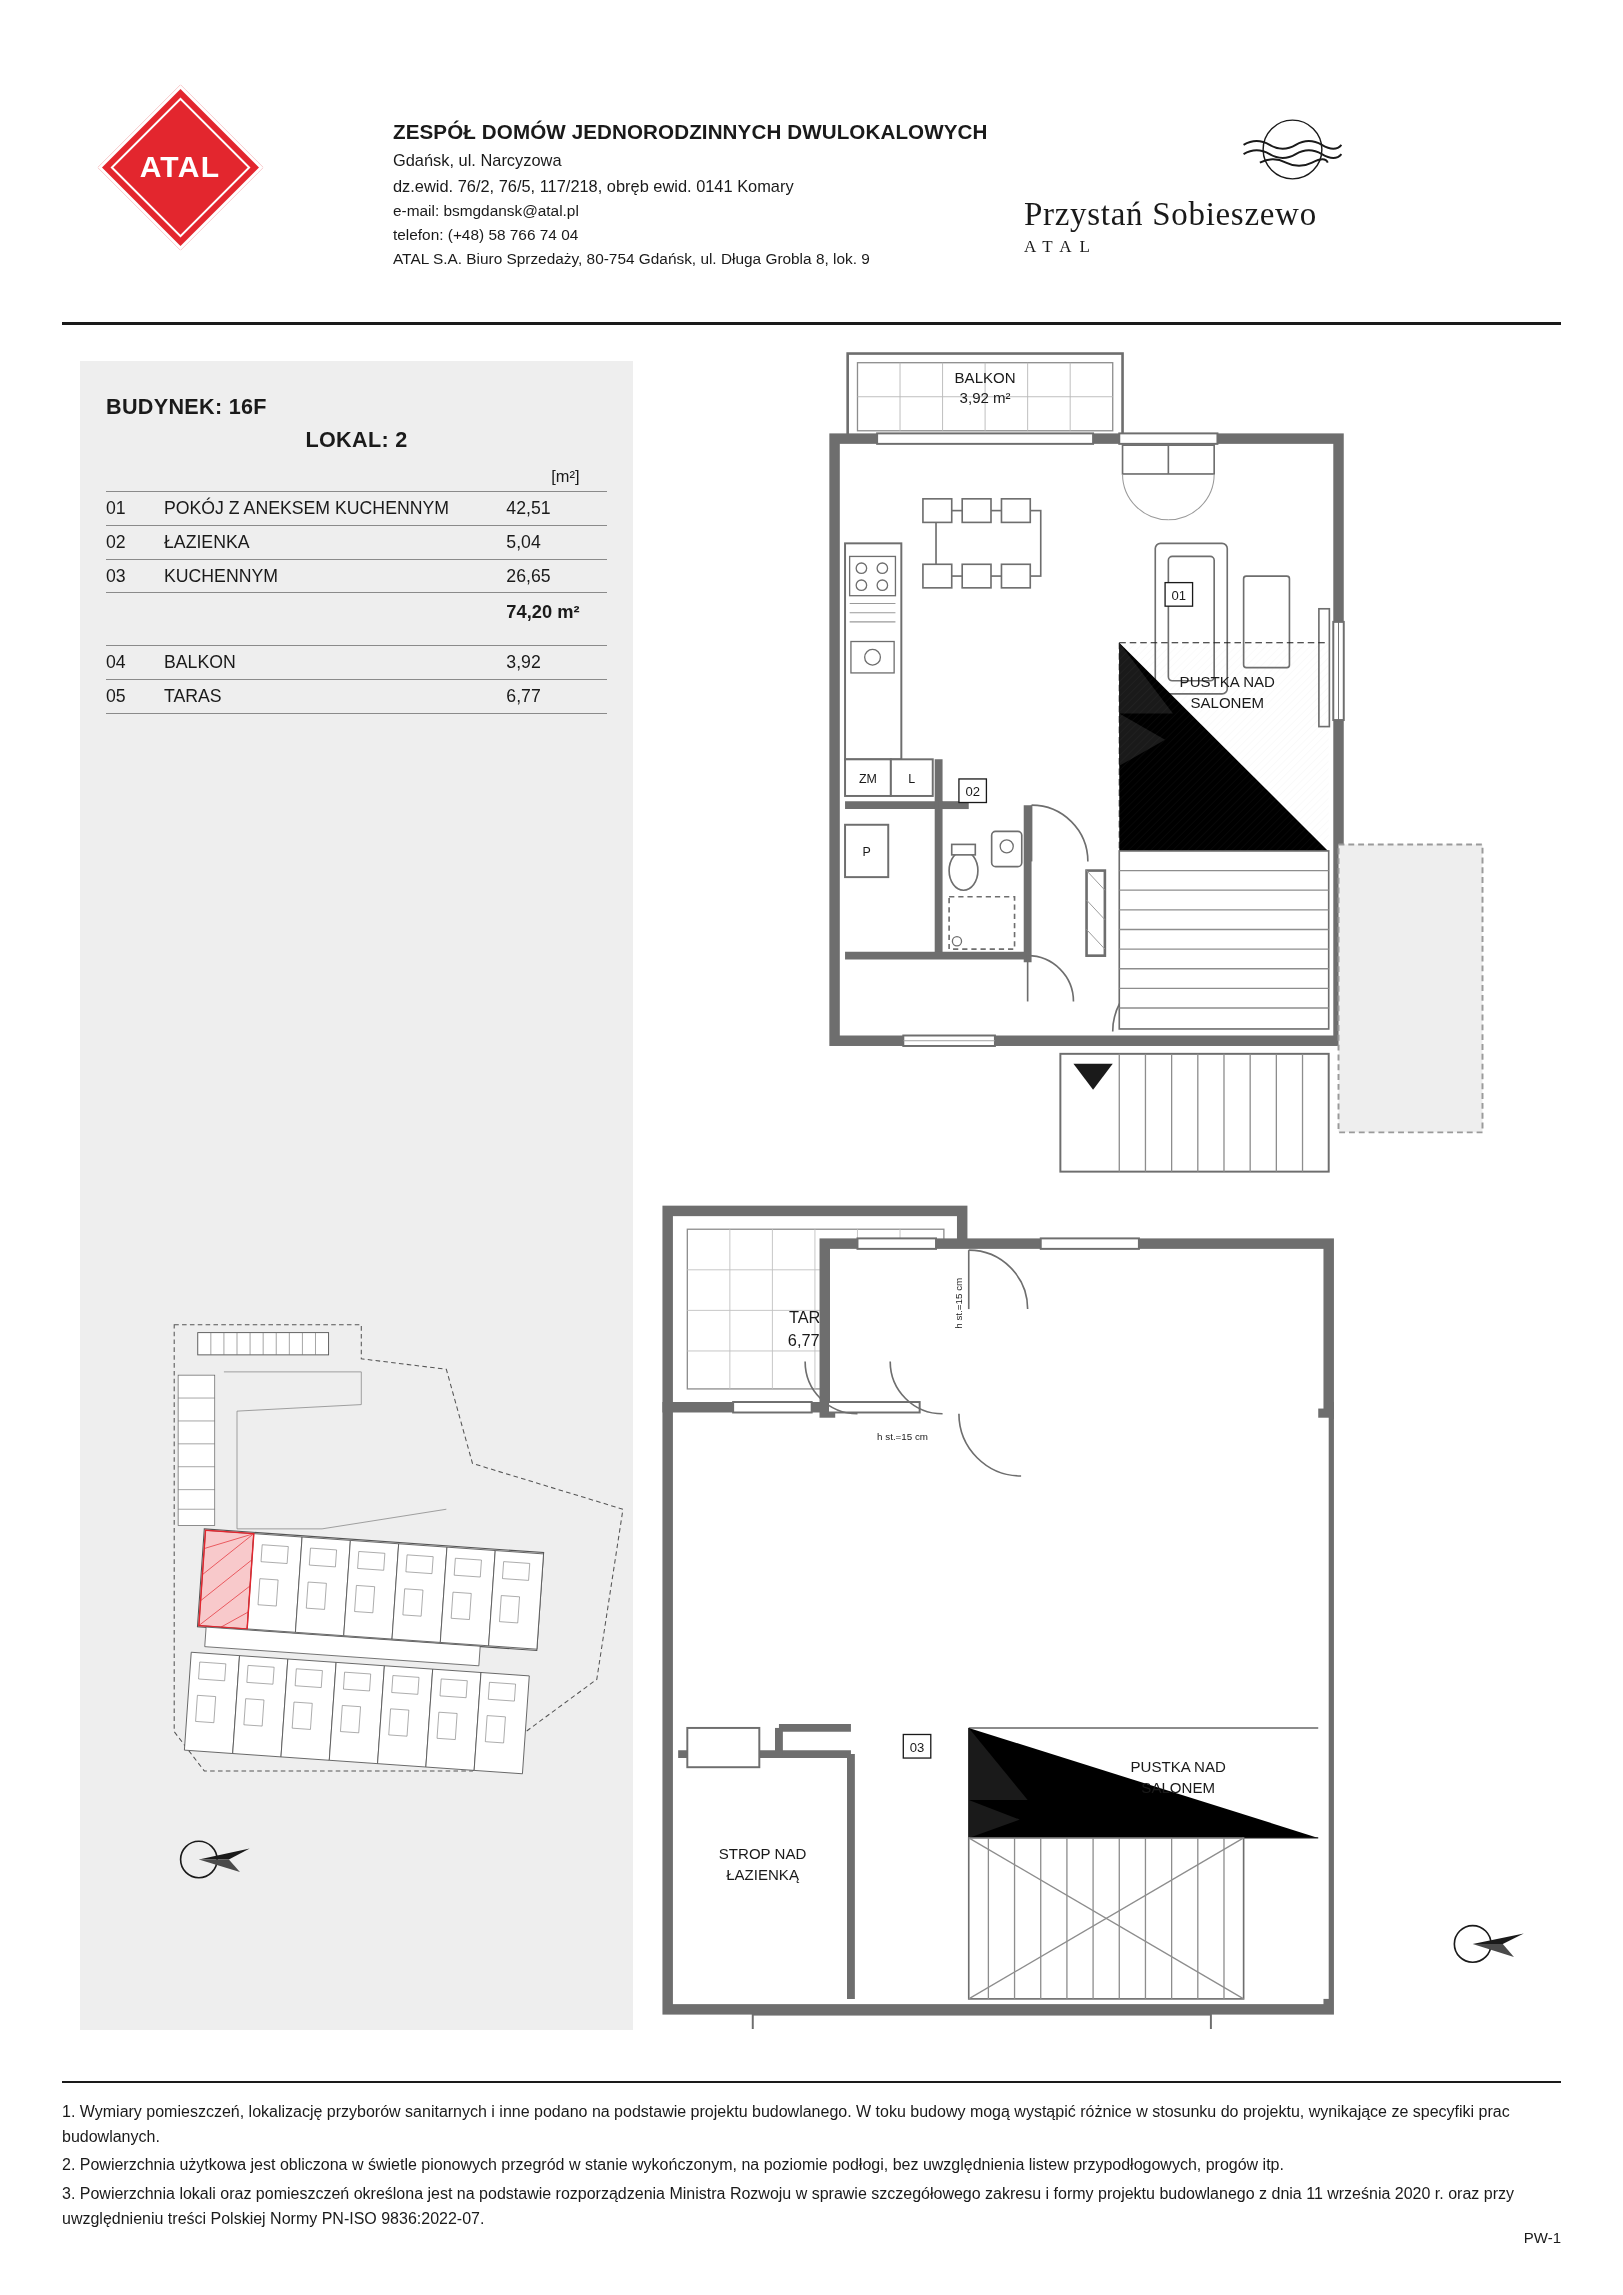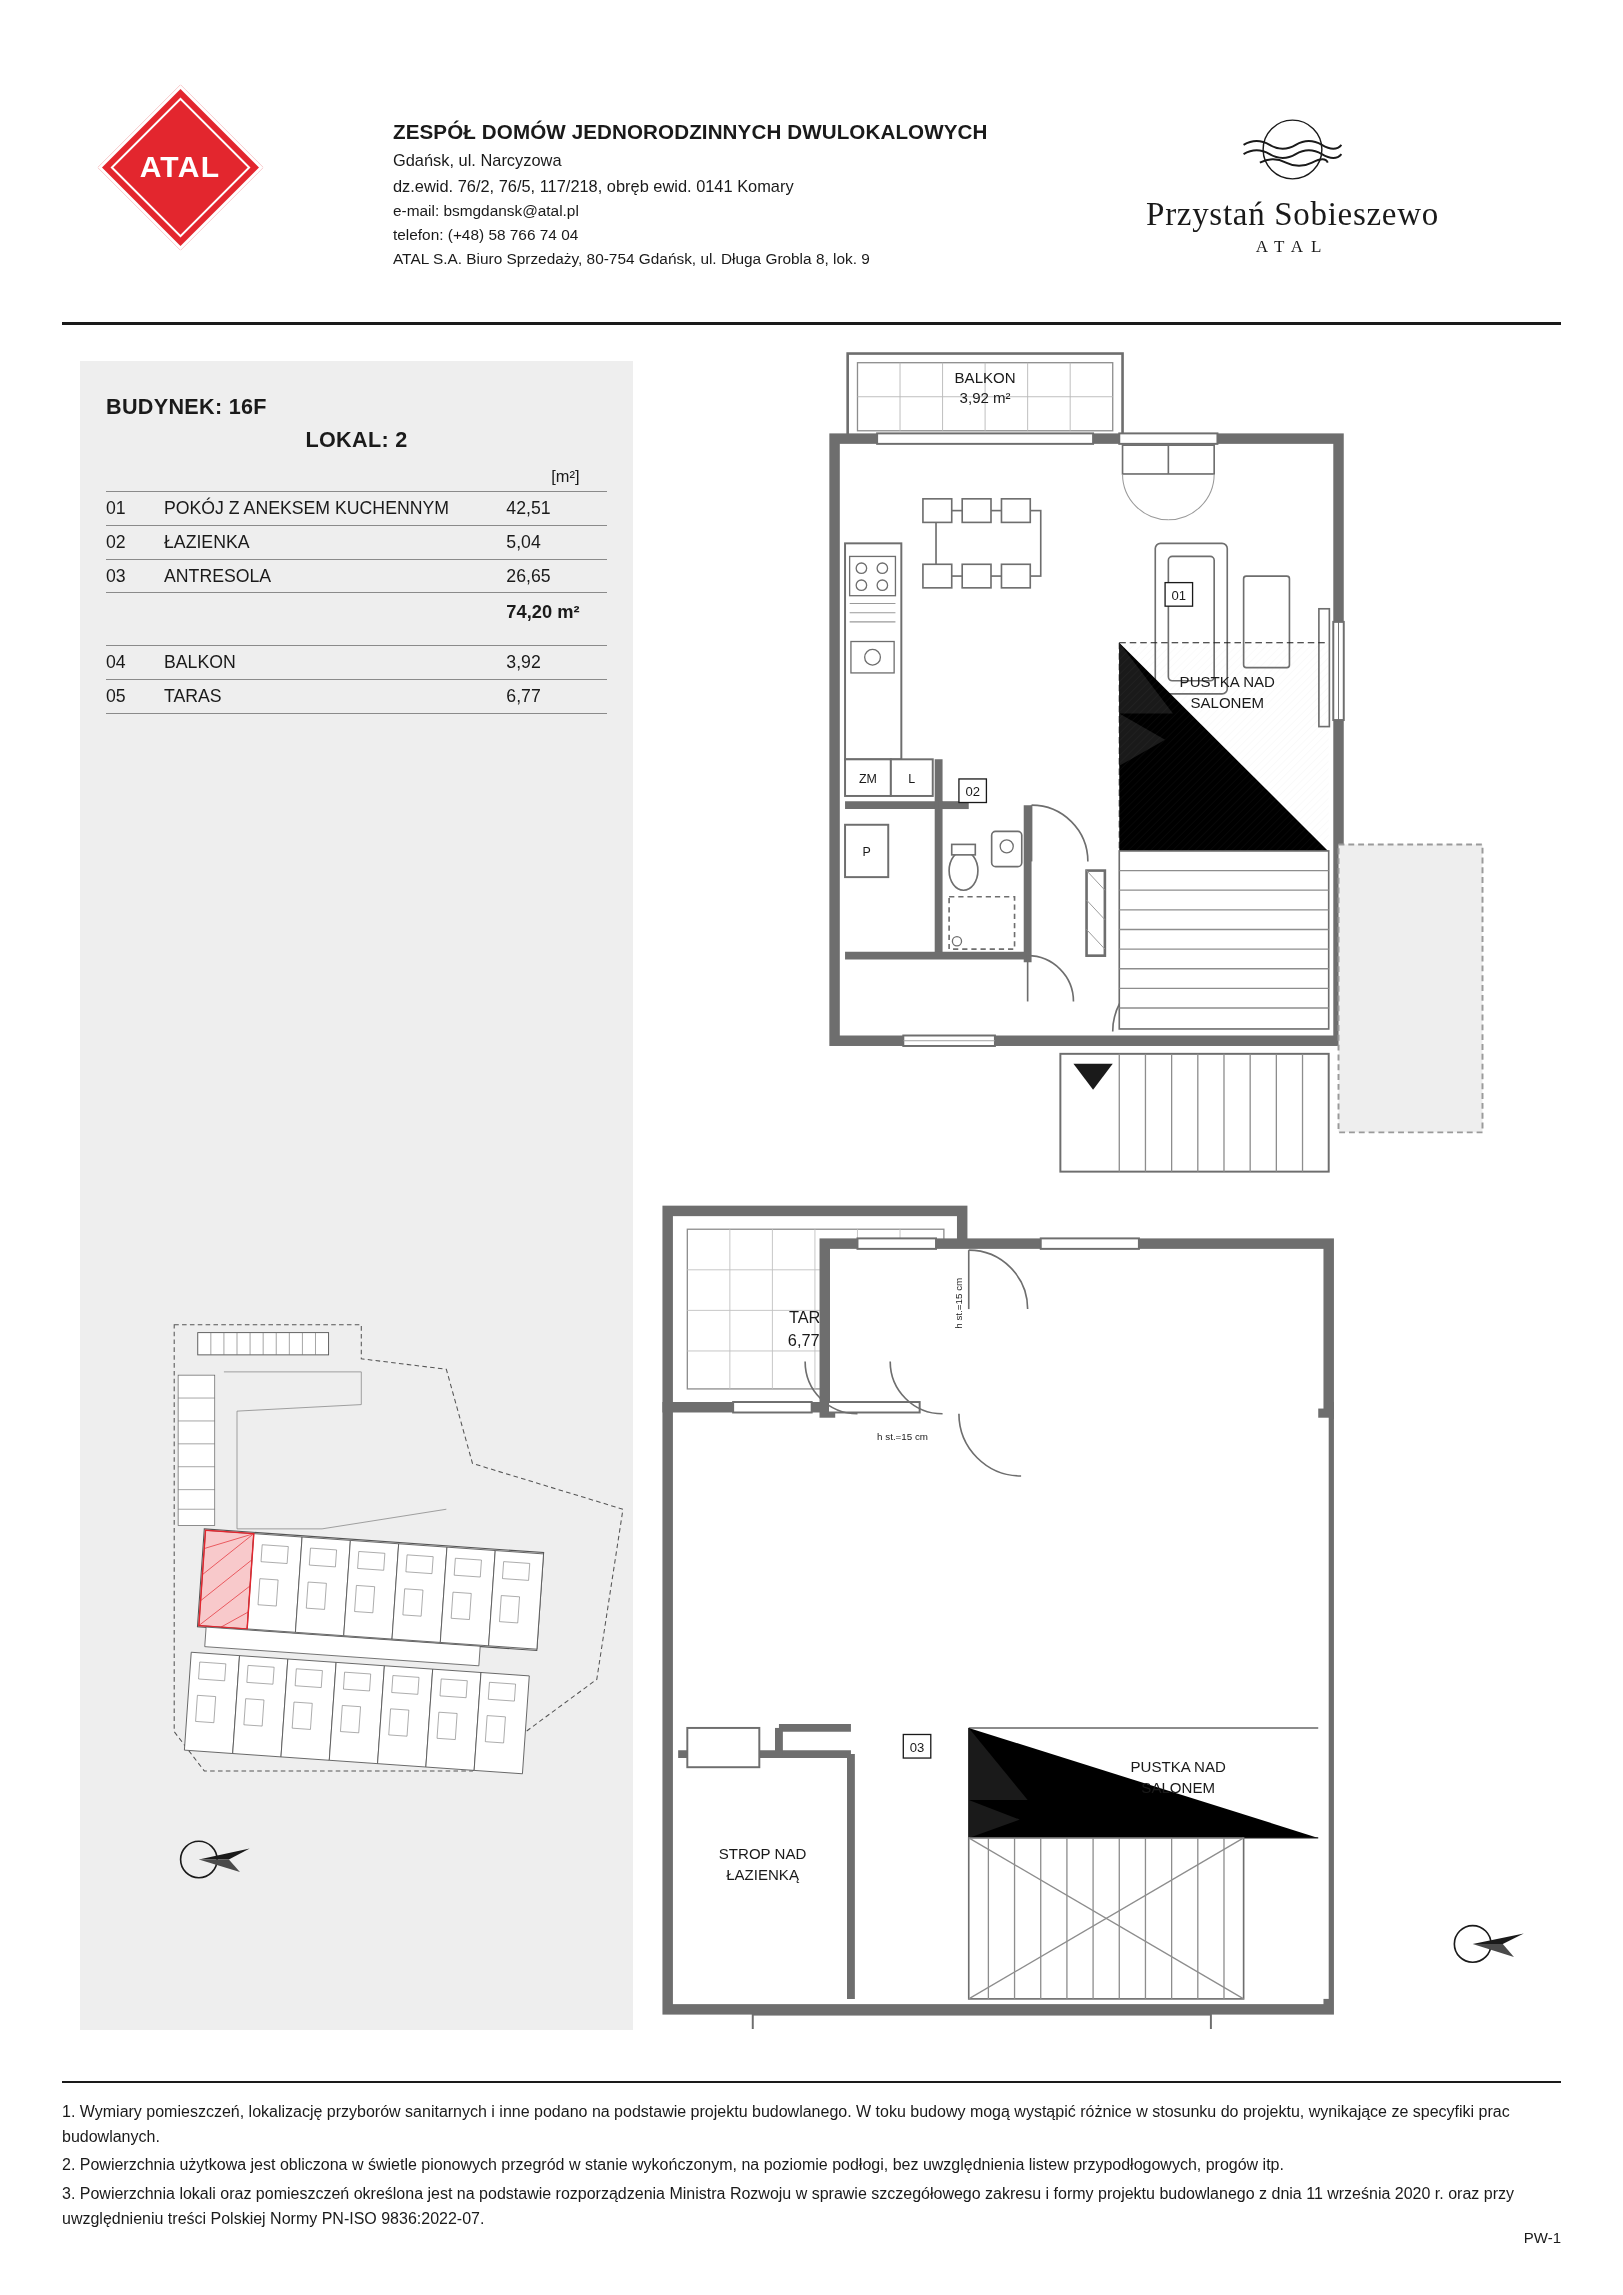--- a/index.html
+++ b/index.html
@@ -31,21 +31,21 @@
     text-align:center; color:#ffffff; font-weight:bold; font-size:30px;
     letter-spacing:1.3px; z-index:3;
   }
   .hdr-text { position:absolute; left:331px; top:71px; width:720px; }
   .hdr-title { font-size:20.6px; font-weight:bold; letter-spacing:0.1px; }
   .hdr-line { font-size:16.4px; margin-top:7px; }
   .hdr-www { font-size:17.7px; font-weight:bold; margin-top:19.6px; }
   .hdr-sm { font-size:15.4px; margin-top:5.9px; }
 
   
-  .brand { position:absolute; right:0; top:62px; width:537px; text-align:center; }
+  .brand { position:absolute; right:0; top:62px; width:537px; }
   .brand-mark { width:105px; height:77px; margin:0 auto 7.9px auto; position:relative; }
   .brand-name { font-size:33px; letter-spacing:0.7px; color:#1a1a1a; font-family:"Liberation Serif", serif; }
   .brand-sub { font-size:17px; letter-spacing:7.9px; color:#1a1a1a; margin-top:3.9px; font-family:"Liberation Serif", serif; }
 
   .hdr-rule { position:absolute; left:62px; top:322px; width:1499px; height:3.3px; background:#1a1a1a; }
 
   
   .left-panel {
     position:absolute; left:80px; top:361px; width:553px; height:1669px;
     background:#eeeeee;
@@ -130,21 +130,21 @@
             <td class="nm">POKÓJ Z ANEKSEM KUCHENNYM</td>
             <td class="val">42,51</td>
           </tr>
           <tr class="brd">
             <td class="num">02</td>
             <td class="nm">ŁAZIENKA</td>
             <td class="val">5,04</td>
           </tr>
           <tr class="brd">
             <td class="num">03</td>
-            <td class="nm">ANTRESOLA</td>
+            <td class="nm">KUCHENNYM</td>
             <td class="val">26,65</td>
           </tr>
           <tr class="brd total">
             <td class="num"></td>
             <td class="nm"></td>
             <td class="val">74,20 m²</td>
           </tr>
           <tr class="brd">
             <td class="num">04</td>
             <td class="nm">BALKON</td>

